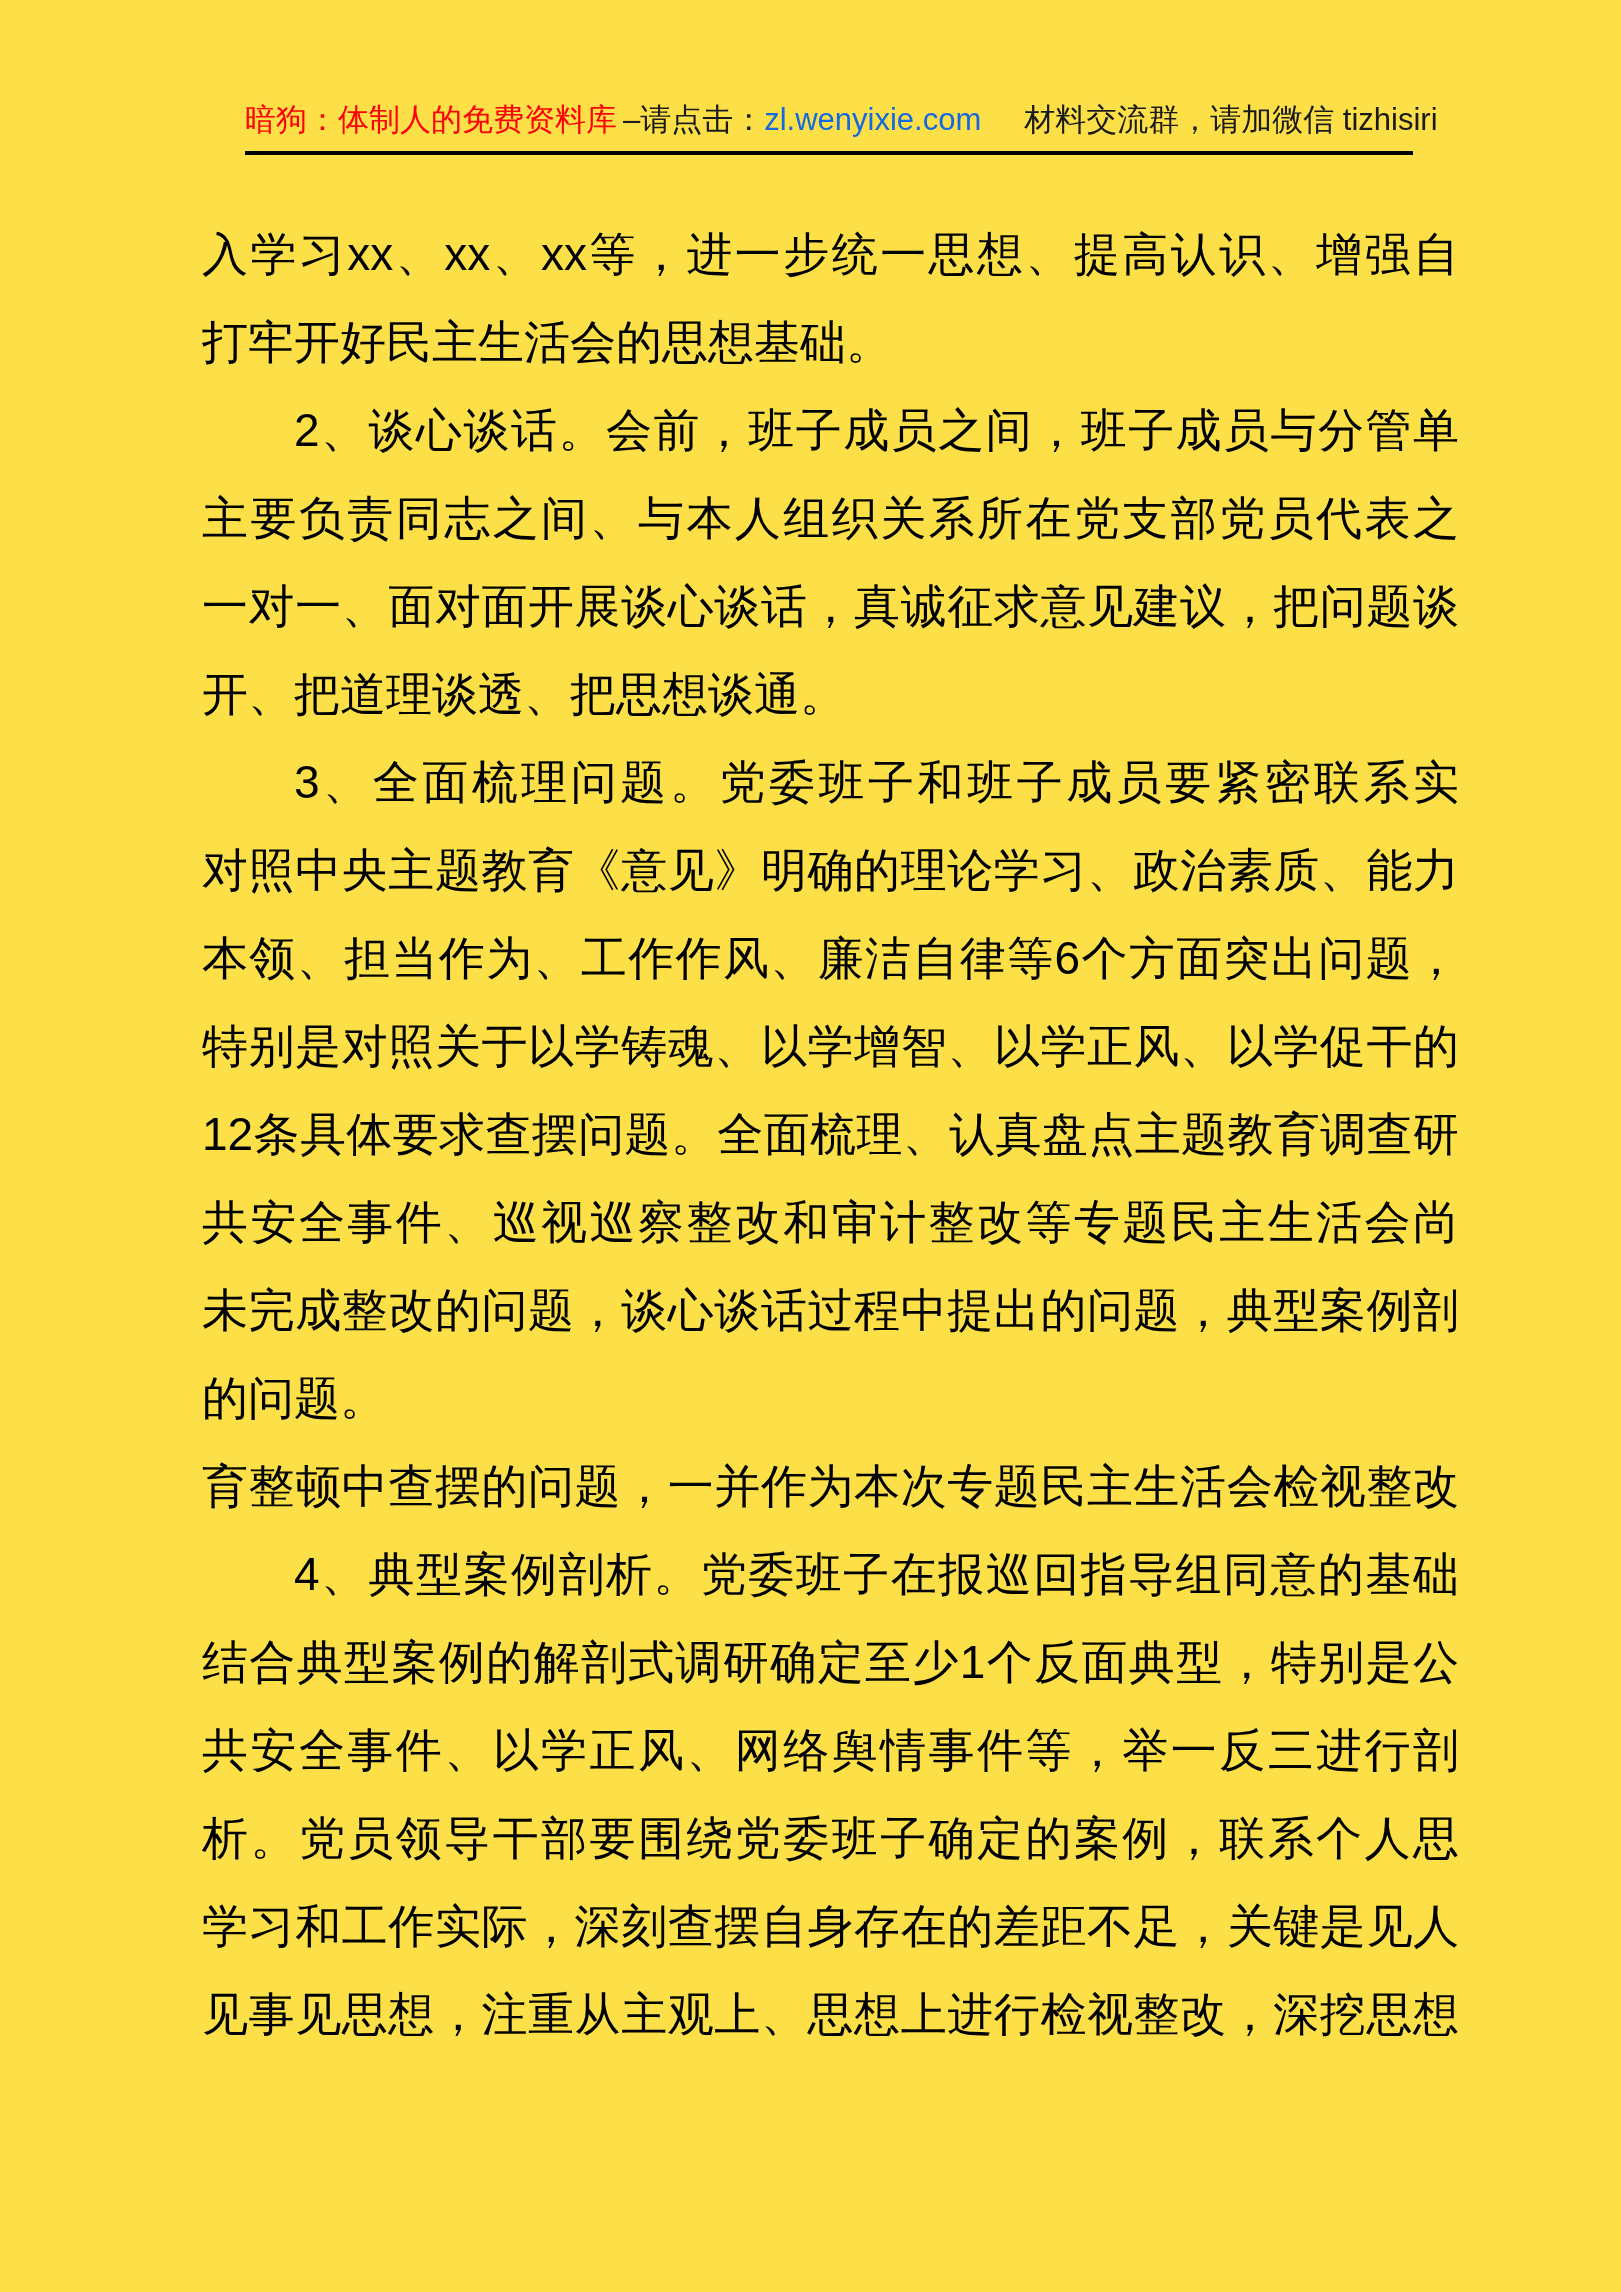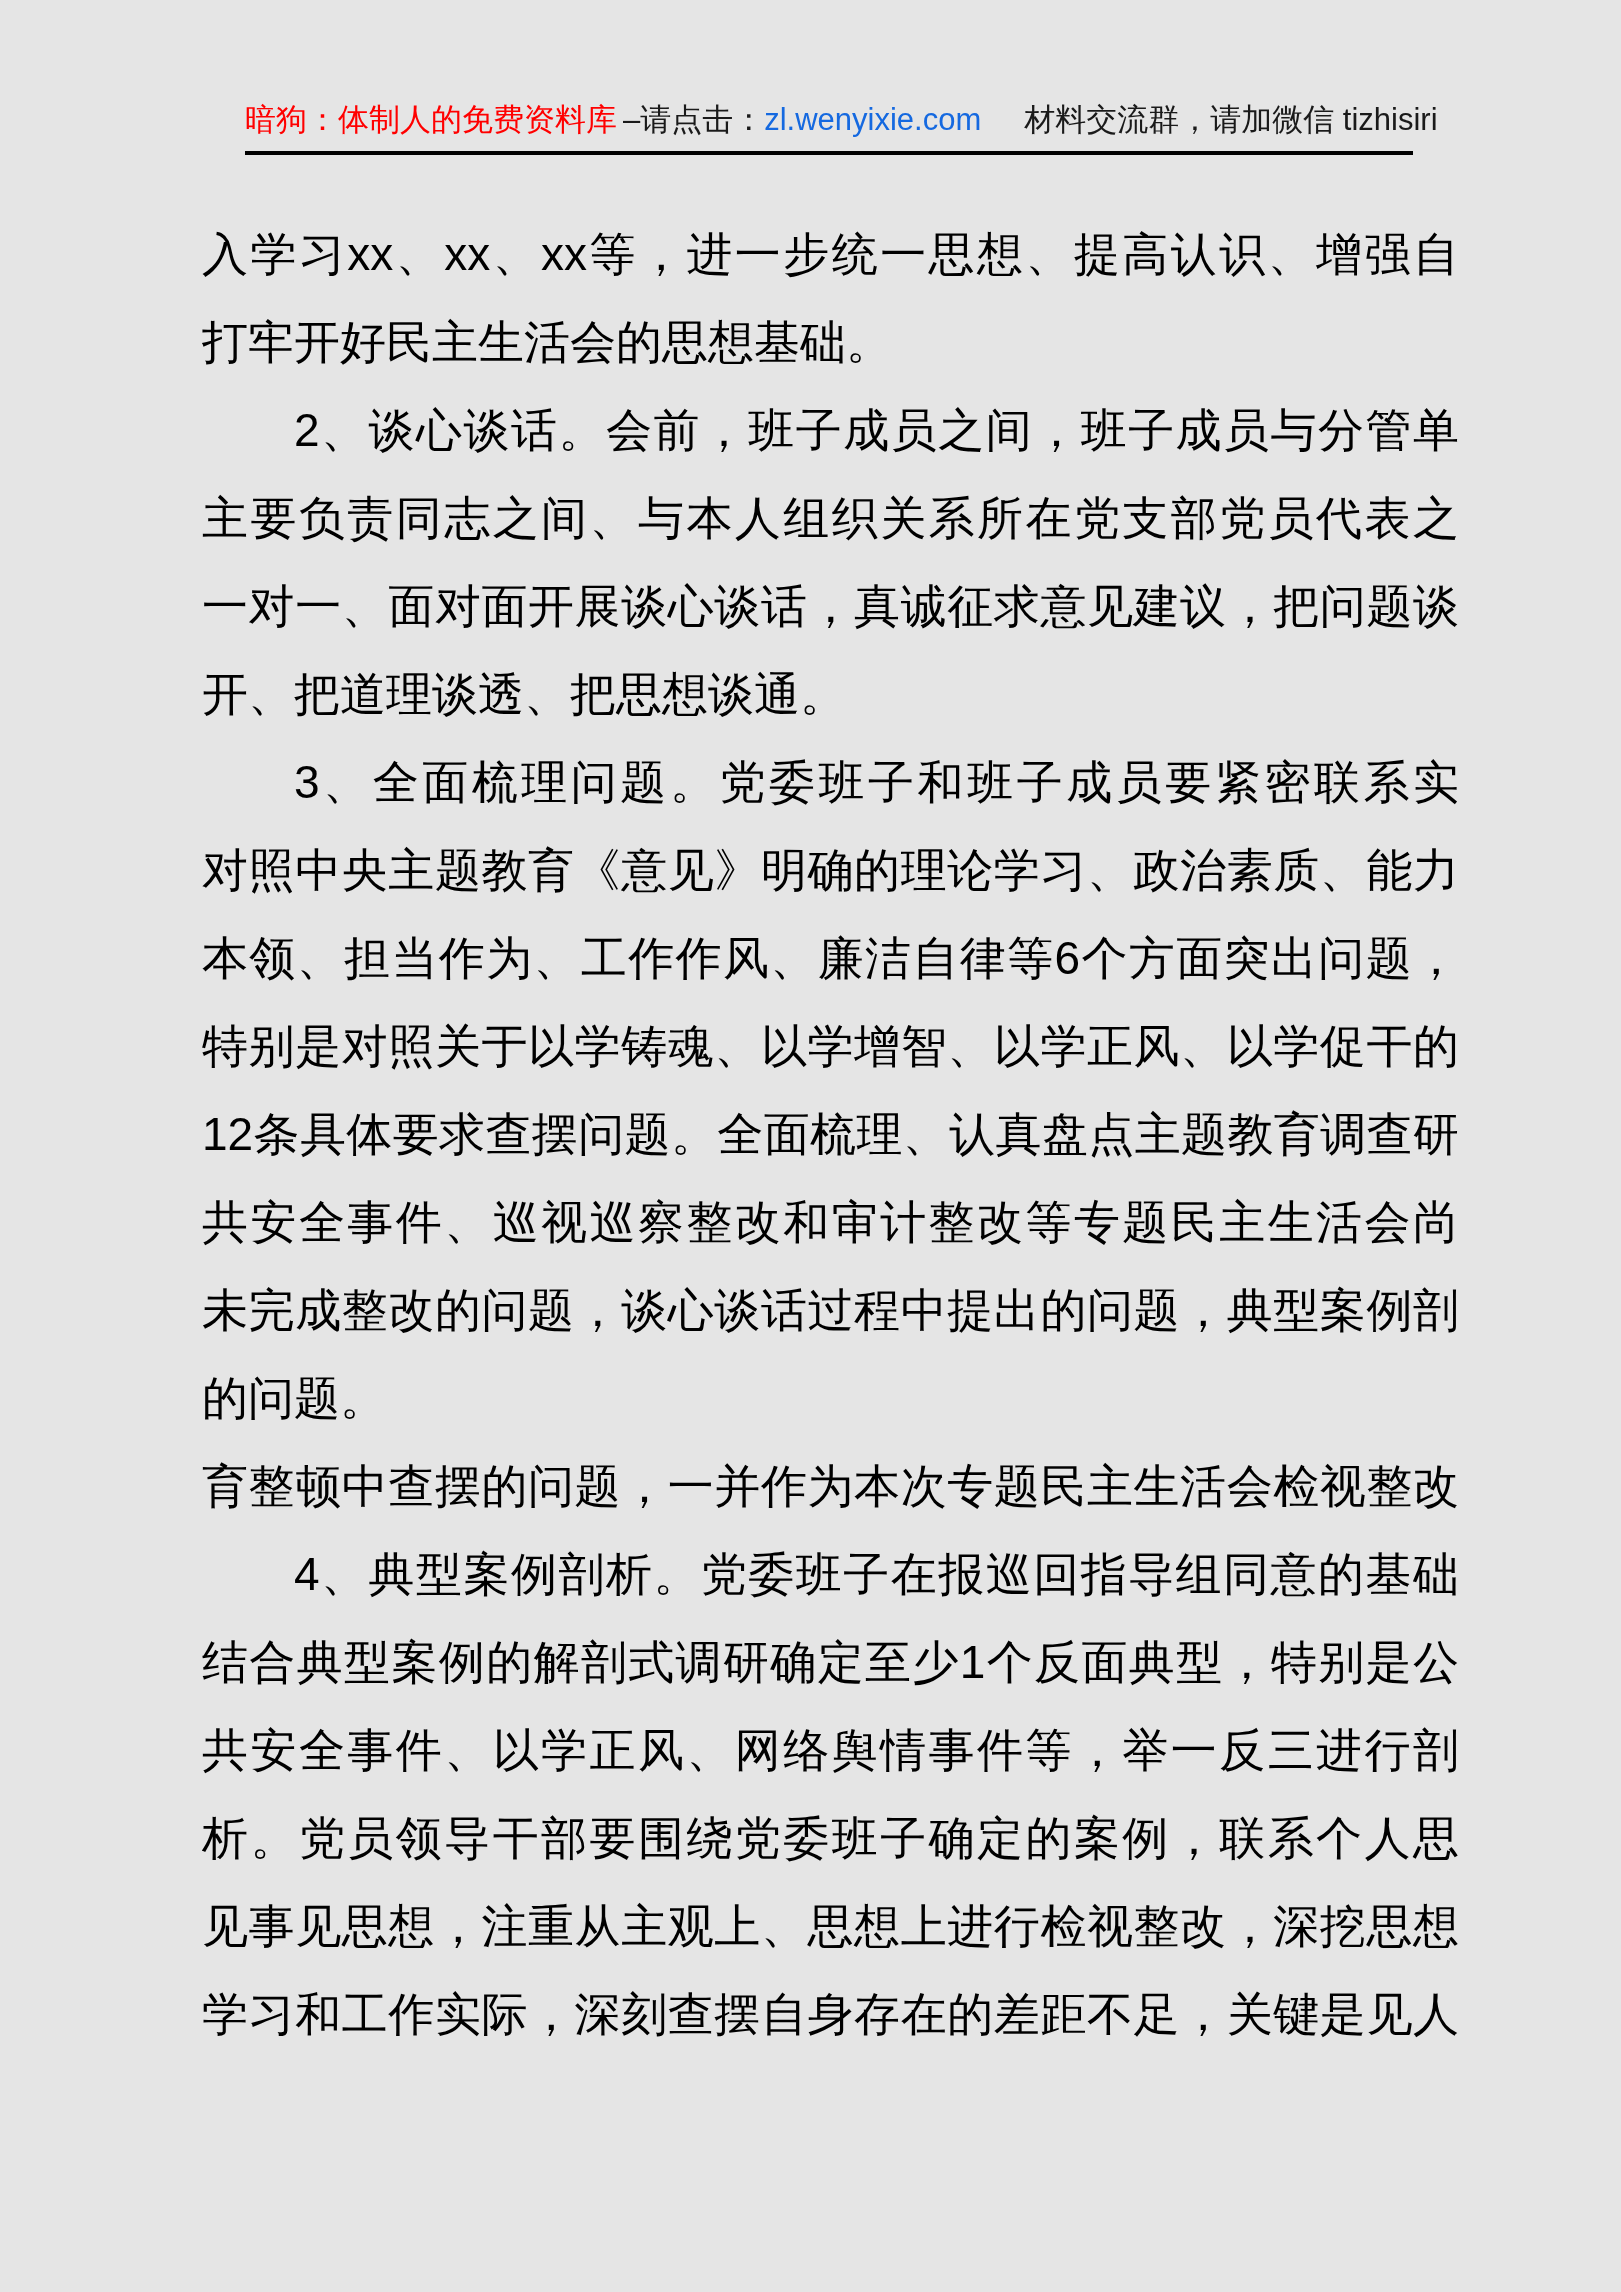--- a/index.html
+++ b/index.html
@@ -4,21 +4,21 @@
 <style>
   html, body {
     margin: 0;
     padding: 0;
     background: #ffffff;
   }
   .page {
     position: relative;
     width: 1621px;
     height: 2293px;
-    background: #e5e5e5;
+    background: #fde047;
     overflow: hidden;
     font-family: "Liberation Sans", sans-serif;
   }
   
   .header {
     position: absolute;
     left: 245px;
     top: 98px;
     width: 1168px;
     padding-bottom: 9.8px;
@@ -88,18 +88,18 @@
       <div class="line">特别是对照关于以学铸魂、以学增智、以学正风、以学促干的</div>
       <div class="line">12条具体要求查摆问题。全面梳理、认真盘点主题教育调查研</div>
       <div class="line">共安全事件、巡视巡察整改和审计整改等专题民主生活会尚</div>
       <div class="line">未完成整改的问题，谈心谈话过程中提出的问题，典型案例剖析</div>
       <div class="line short">的问题。</div>
       <div class="line">育整顿中查摆的问题，一并作为本次专题民主生活会检视整改</div>
       <div class="line indent">4、典型案例剖析。党委班子在报巡回指导组同意的基础上，</div>
       <div class="line">结合典型案例的解剖式调研确定至少1个反面典型，特别是公</div>
       <div class="line">共安全事件、以学正风、网络舆情事件等，举一反三进行剖</div>
       <div class="line">析。党员领导干部要围绕党委班子确定的案例，联系个人思想、</div>
+      <div class="line">学习和工作实际，深刻查摆自身存在的差距不足，关键是见人</div>
       <div class="line">见事见思想，注重从主观上、思想上进行检视整改，深挖思想</div>
-      <div class="line">学习和工作实际，深刻查摆自身存在的差距不足，关键是见人</div>
     </div>
 
 </div>
 
 
 </body></html>

